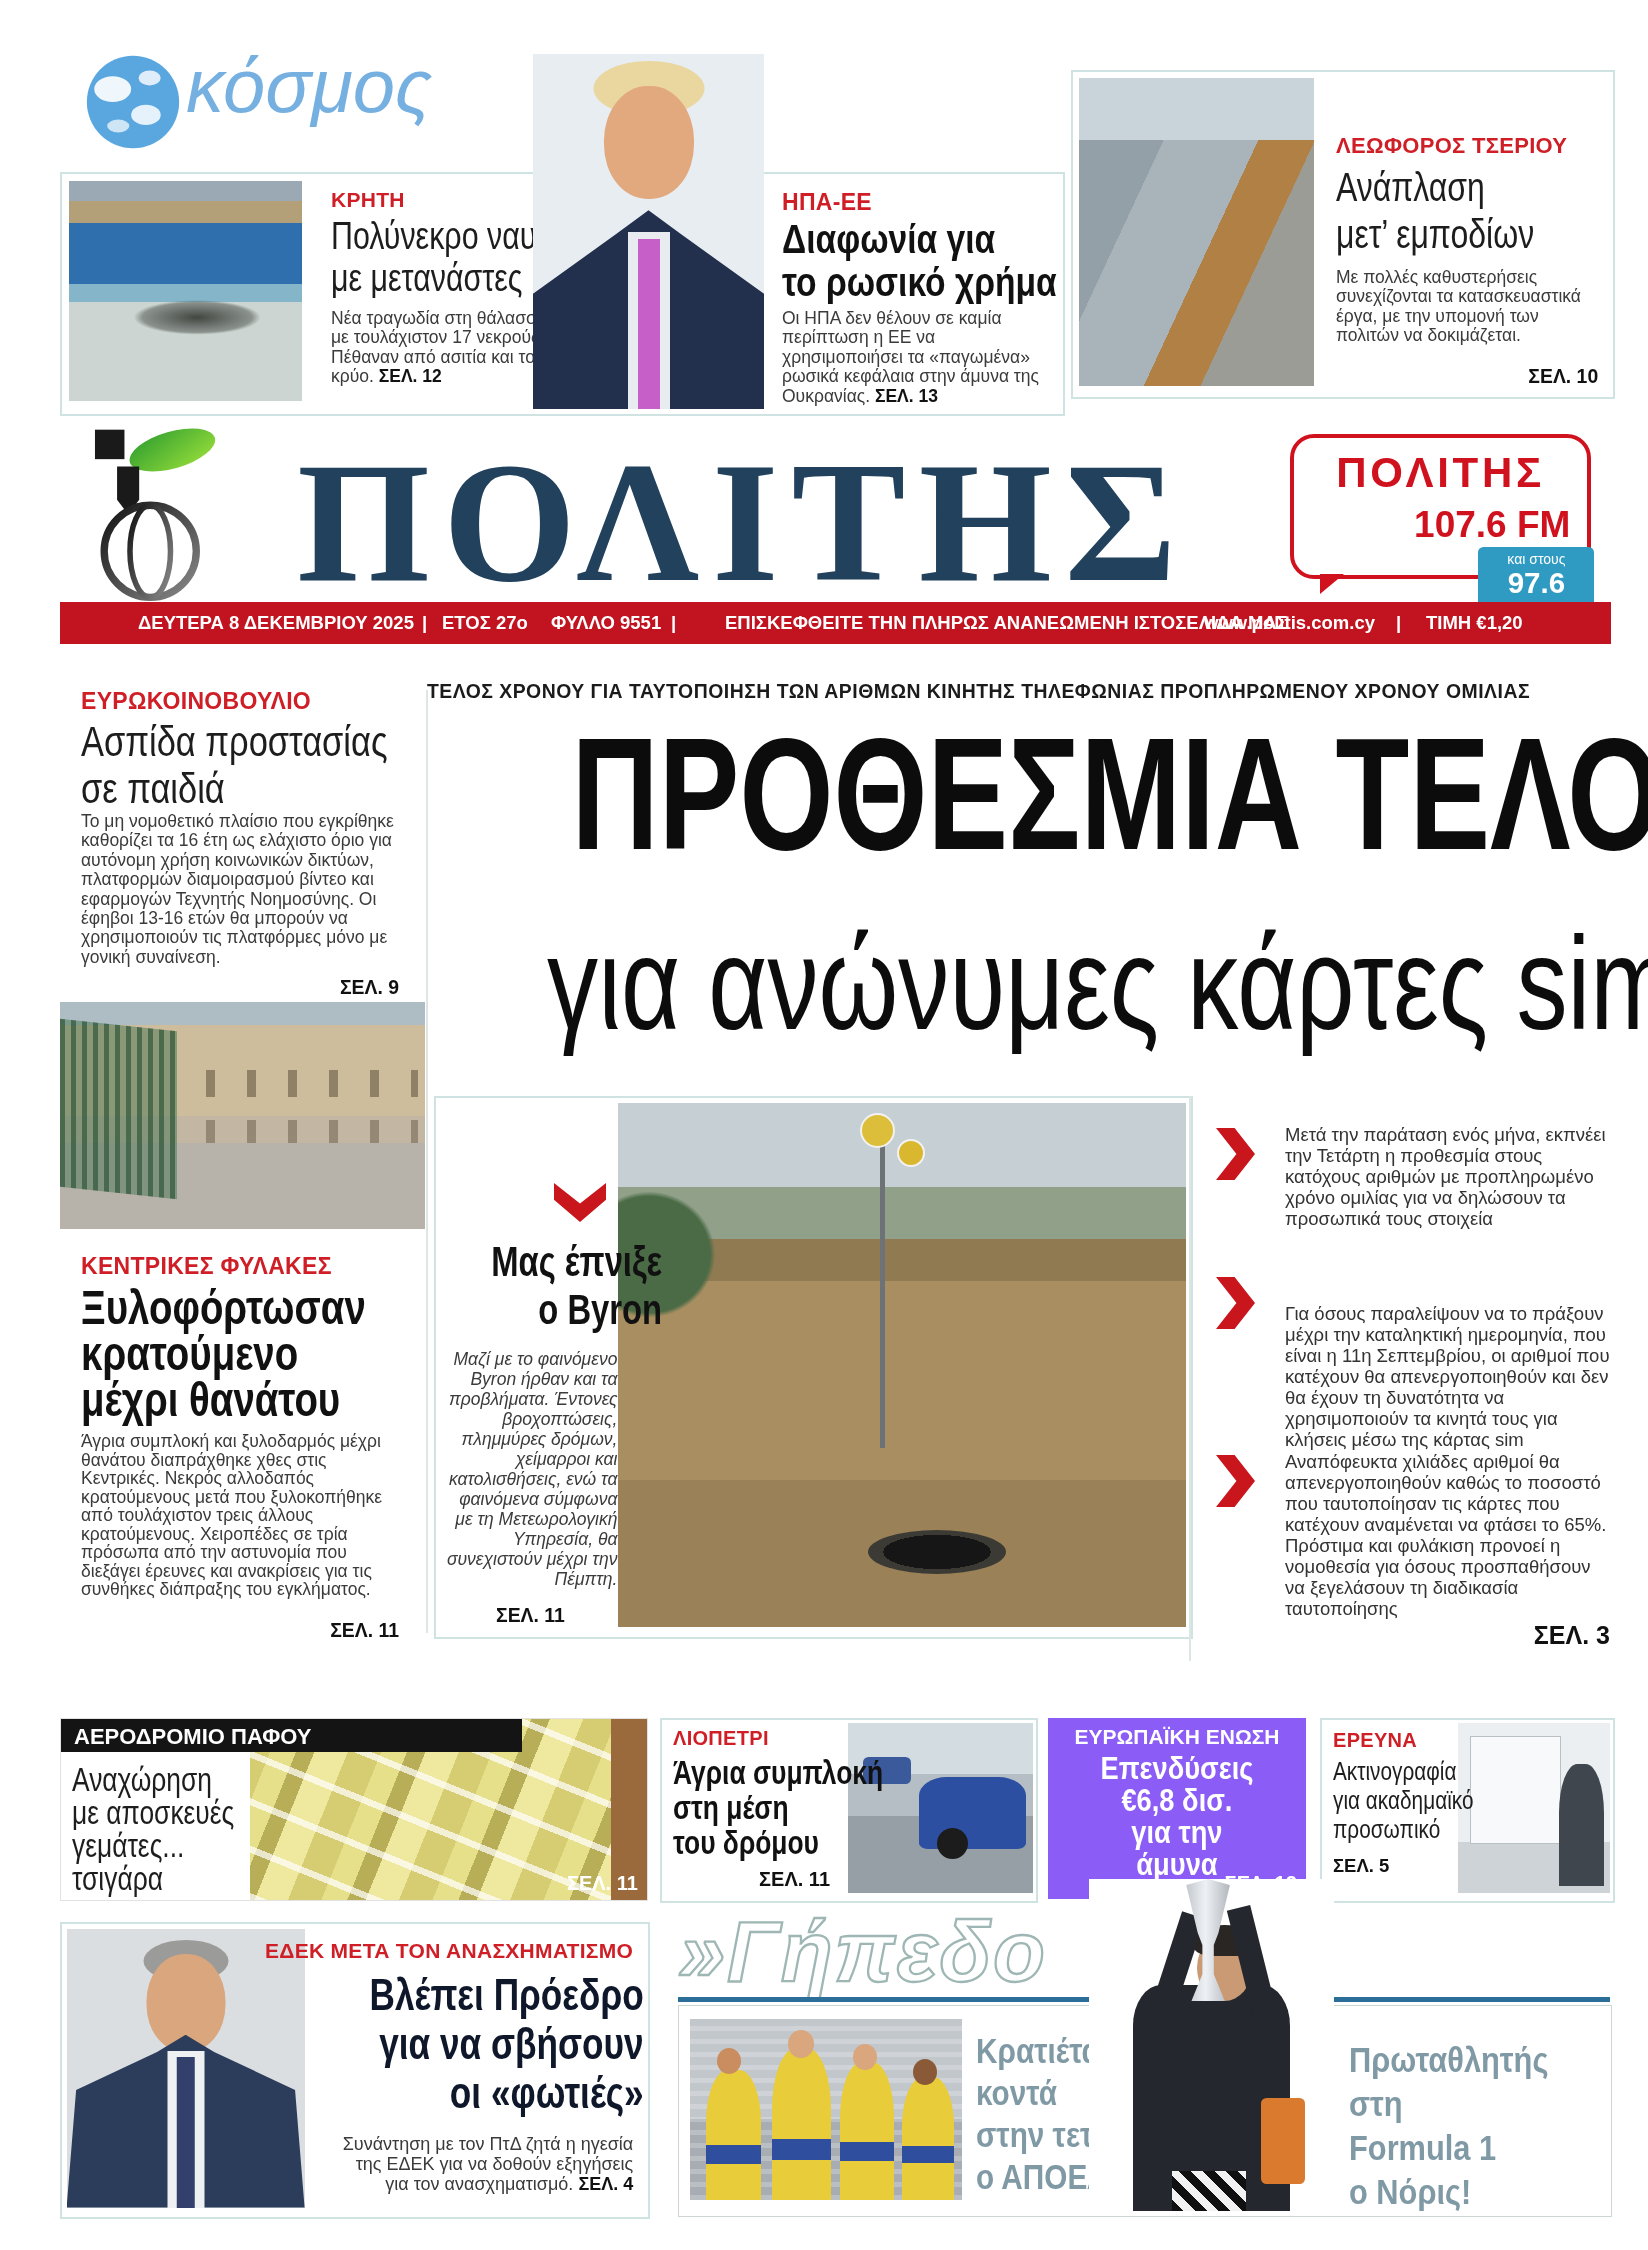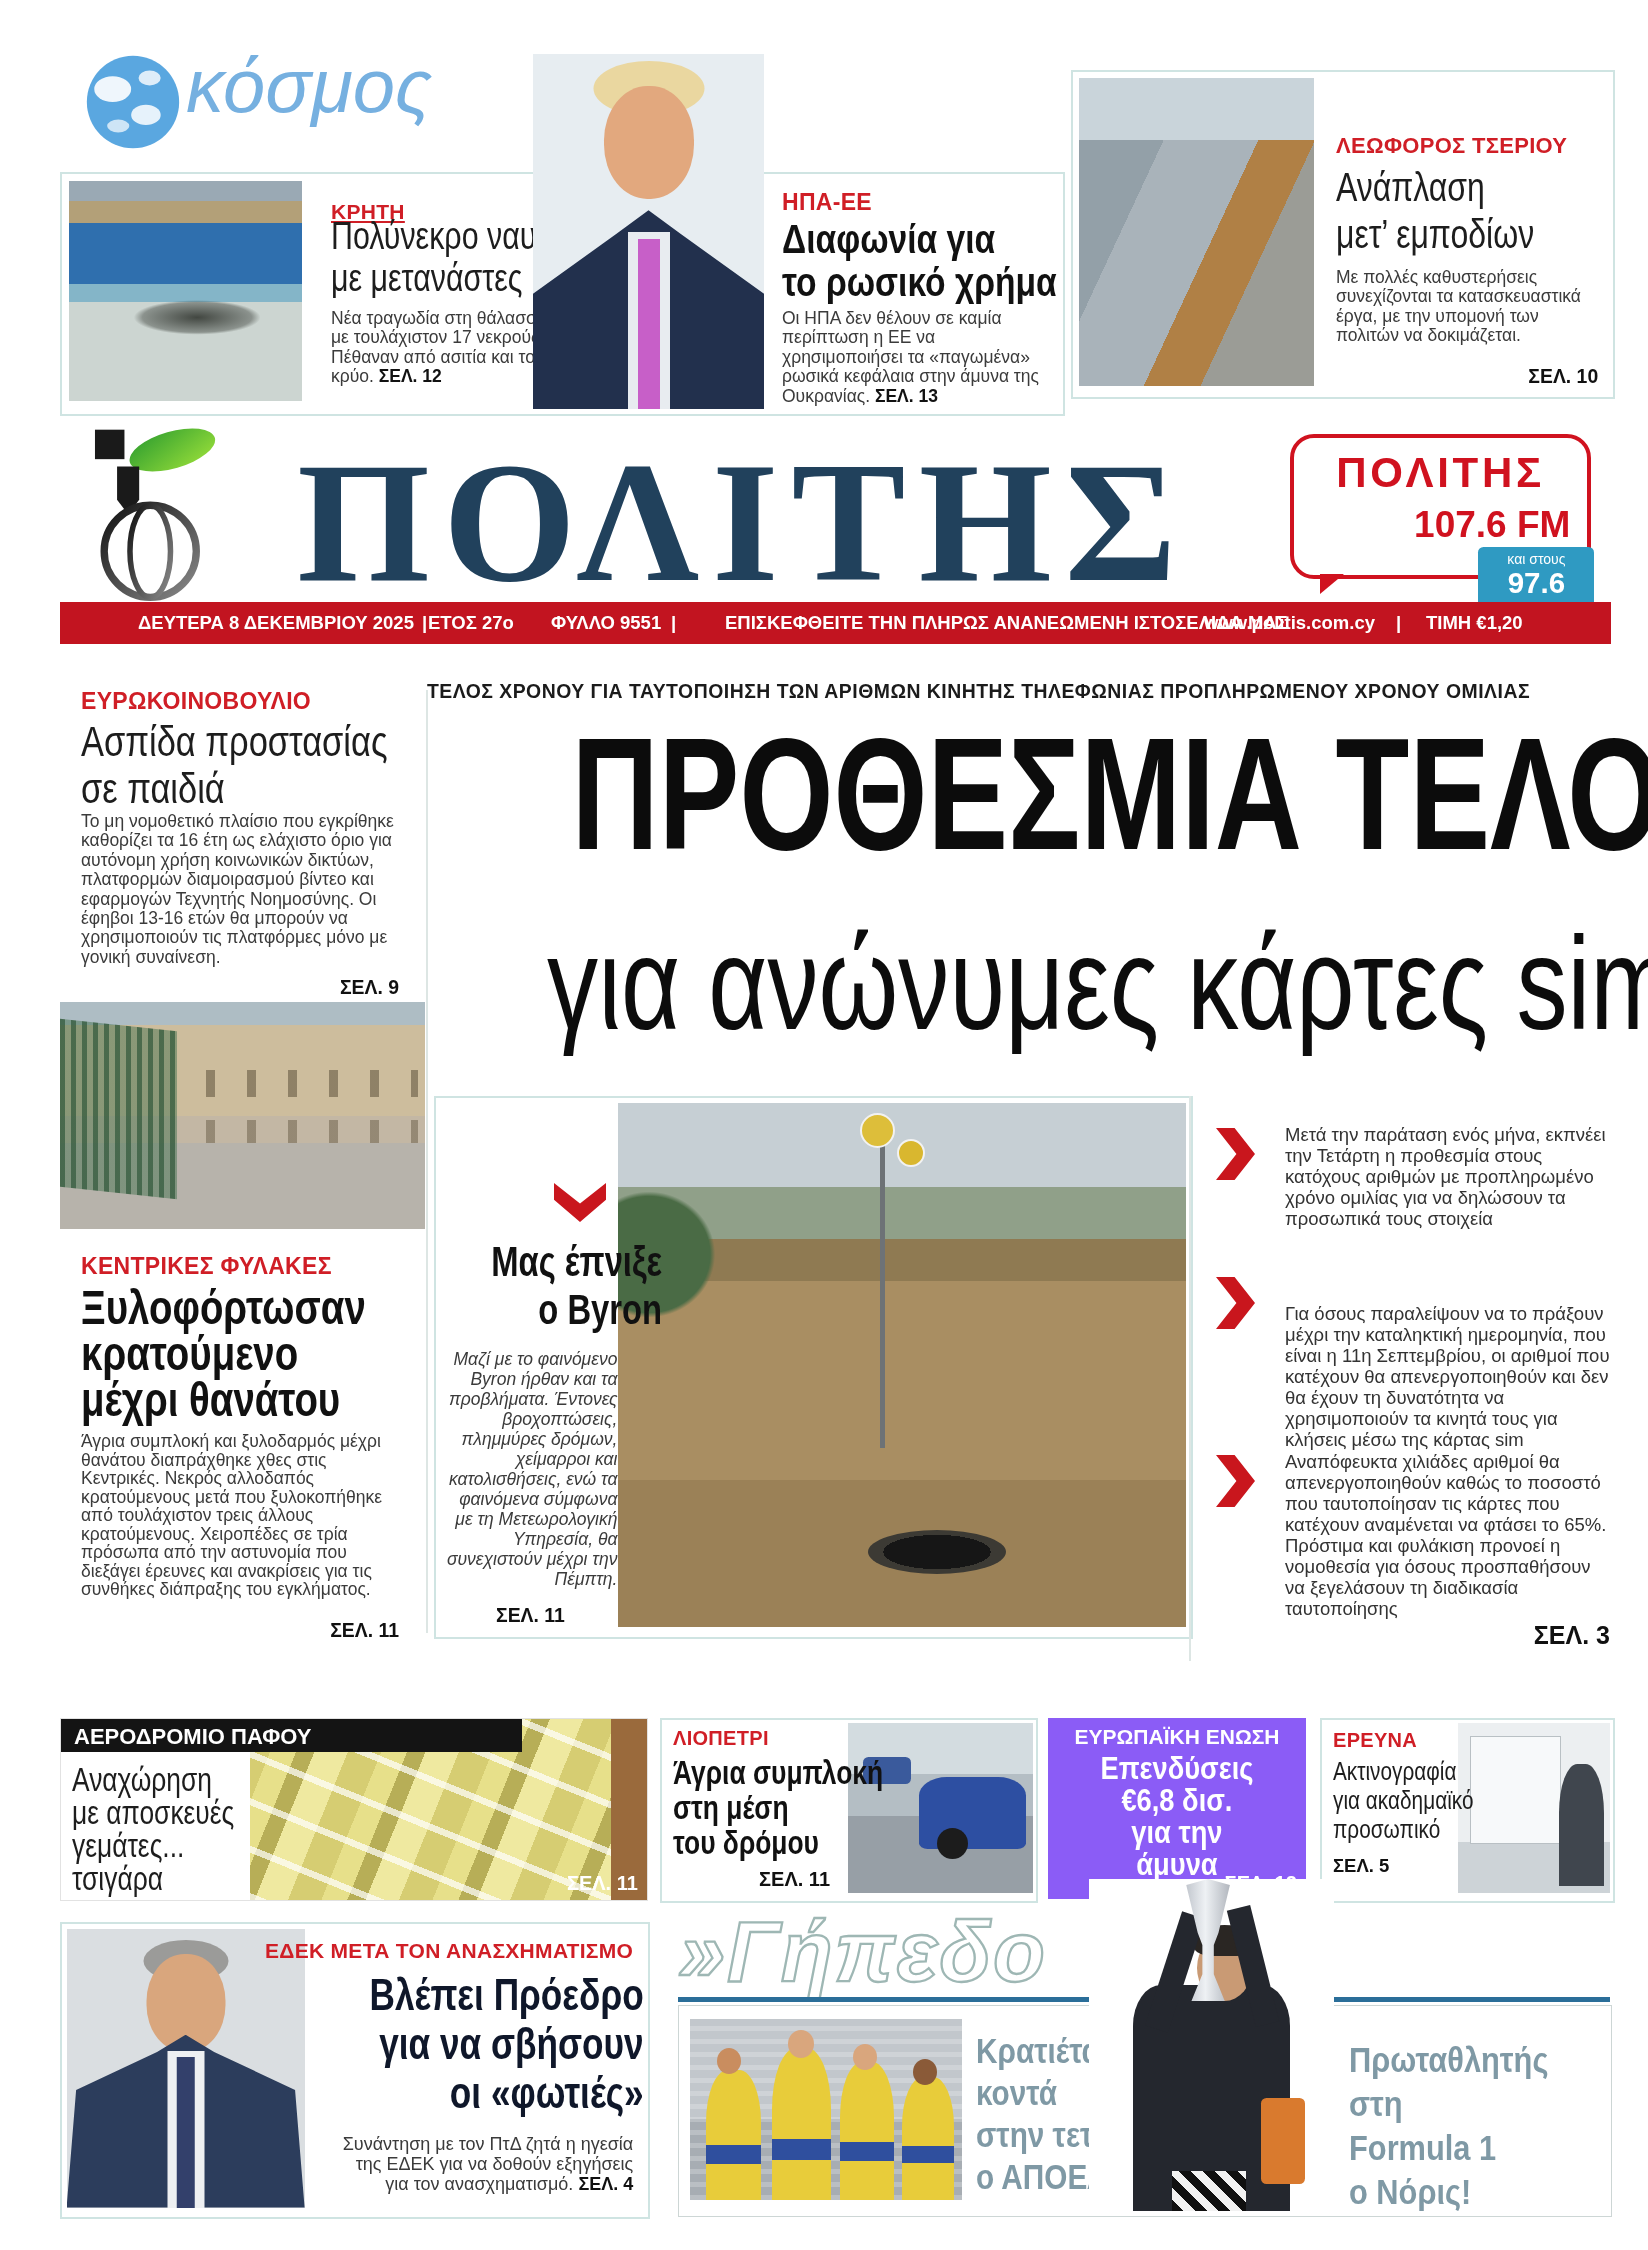--- a/index.html
+++ b/index.html
@@ -60,21 +60,21 @@
     <circle cx="52" cy="52" r="50" fill="#5aa7e0"></circle>
     <ellipse cx="30" cy="38" rx="20" ry="14" fill="#ffffff" opacity=".9"></ellipse>
     <ellipse cx="66" cy="66" rx="16" ry="11" fill="#ffffff" opacity=".85"></ellipse>
     <ellipse cx="70" cy="26" rx="12" ry="8" fill="#ffffff" opacity=".8"></ellipse>
     <ellipse cx="36" cy="78" rx="12" ry="7" fill="#ffffff" opacity=".7"></ellipse>
   </svg>
   <div class="abs" style="left:186px;top:42px;font-size:76px;font-style:italic;color:#76b0e0;">κόσμος</div>
 
   <div class="abs tealbox" style="left:60px;top:172px;width:1001px;height:240px;">
     <div class="ph" id="ph-migrants" style="left:7.4px;top:7.4px;width:233px;height:220px;"></div>
-    <div class="abs kick" style="left:269px;top:26px;font-size:21px;text-decoration:underline;">ΚΡΗΤΗ</div>
+    <div class="abs kick" style="left:269px;top:14px;font-size:21px;">ΚΡΗΤΗ</div>
     <div class="abs" style="left:269px;top:41px;font-size:38px;line-height:42px;">
       <span class="cond thin"><span>Πολύνεκρο ναυάγιο</span><br><span>με μετανάστες</span></span>
     </div>
     <div class="abs body" style="left:269px;top:135px;width:220px;">
       <span>Νέα τραγωδία στη θάλασσα με τουλάχιστον 17 νεκρούς. Πέθαναν από ασιτία και το κρύο.</span>&nbsp;<span class="pref">ΣΕΛ. 12</span>
     </div>
     <div class="abs kick" style="left:720px;top:14.8px;font-size:23px;">ΗΠΑ-ΕΕ</div>
     <div class="abs" style="left:720px;top:44px;font-size:40px;line-height:43px;font-weight:bold;color:#111;">
       <span class="cond" style="transform:scaleX(.84);"><span>Διαφωνία για</span><br><span>το ρωσικό χρήμα</span></span>
     </div>
@@ -129,21 +129,21 @@
     <div class="abs" id="radio-tail" style="left:26px;bottom:-18.5px;"></div>
     <div class="abs" id="radio-chip" style="right:-7.4px;bottom:-33px;width:116px;height:61px;">
       <div style="font-size:14px;padding-top:3.7px;">και στους</div>
       <div style="font-size:29.5px;font-weight:bold;line-height:31px;">97.6</div>
     </div>
   </div>
 
   <div class="abs" id="datebar" style="left:60px;top:602px;width:1551px;height:42px;">
     <span style="left:78px;">ΔΕΥΤΕΡΑ 8 ΔΕΚΕΜΒΡΙΟΥ 2025</span>
     <span style="left:362px;">|</span>
-    <span style="left:368px;text-align:center;">ΕΤΟΣ 27ο</span>
+    <span style="left:382px;text-align:center;">ΕΤΟΣ 27ο</span>
     <span style="left:491px;">ΦΥΛΛΟ 9551</span>
     <span style="left:611px;">|</span>
     <span style="left:665px;">ΕΠΙΣΚΕΦΘΕΙΤΕ ΤΗΝ ΠΛΗΡΩΣ ΑΝΑΝΕΩΜΕΝΗ ΙΣΤΟΣΕΛΙΔΑ ΜΑΣ</span>
     <span style="left:1144px;">www.politis.com.cy</span>
     <span style="left:1336px;">|</span>
     <span style="left:1366px;">ΤΙΜΗ €1,20</span>
   </div>
 
   <div class="abs" style="left:388px;top:680px;width:1181px;text-align:center;font-size:19.4px;font-weight:600;letter-spacing:0.5px;color:#1b1b1b;white-space:nowrap;">ΤΕΛΟΣ ΧΡΟΝΟΥ ΓΙΑ ΤΑΥΤΟΠΟΙΗΣΗ ΤΩΝ ΑΡΙΘΜΩΝ ΚΙΝΗΤΗΣ ΤΗΛΕΦΩΝΙΑΣ ΠΡΟΠΛΗΡΩΜΕΝΟΥ ΧΡΟΝΟΥ ΟΜΙΛΙΑΣ</div>
   <div class="abs" style="left:388px;top:715px;width:1181px;text-align:center;">

